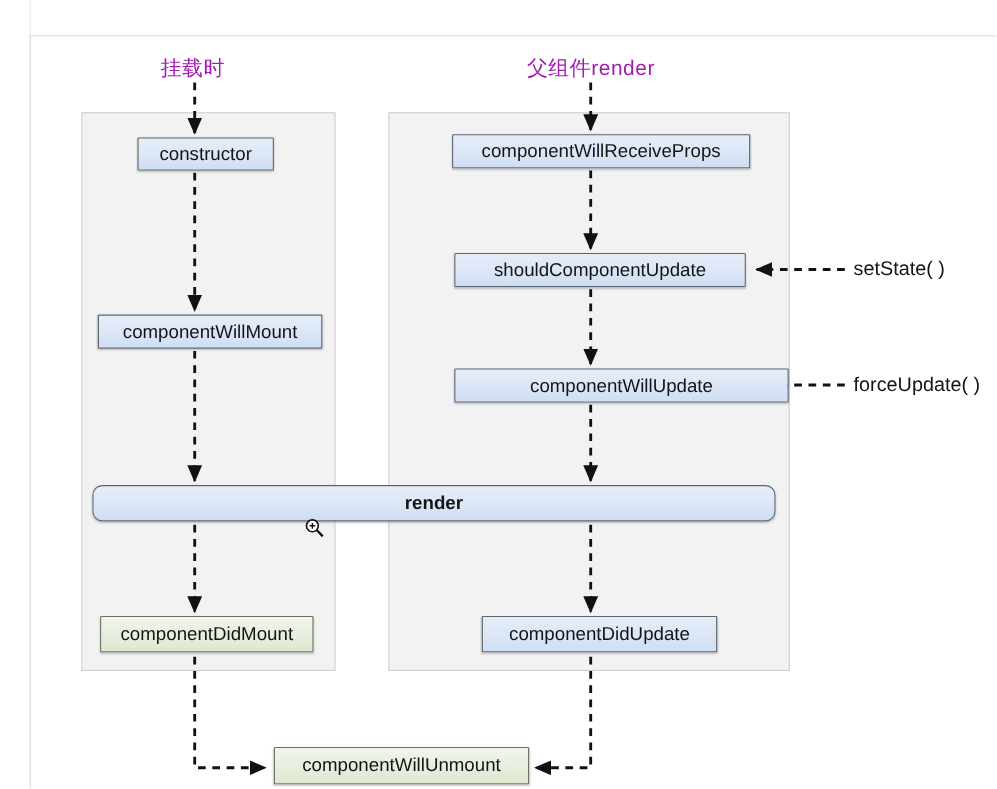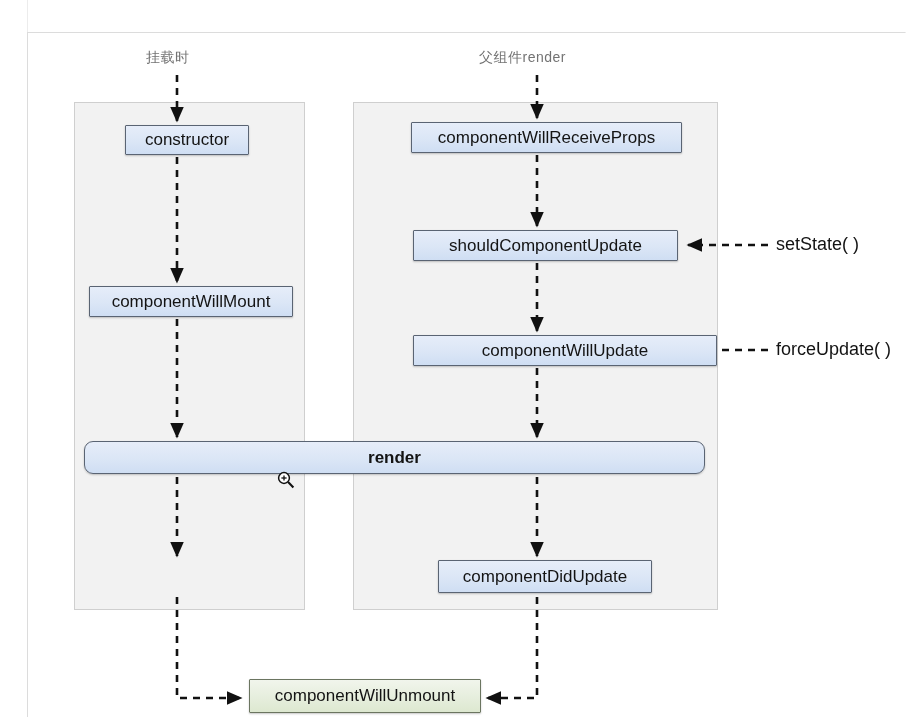--- a/index.html
+++ b/index.html
@@ -51,22 +51,22 @@
     background: #f2f2f2;
     border: 1px solid #cfcfcf;
     box-sizing: border-box;
   }
   #group-mount  { left: 73px;  top: 101px; width: 231px; height: 508px; }
   #group-update { left: 352px; top: 101px; width: 365px; height: 508px; }
 
   
   .phase-label {
     position: absolute;
-    font-size: 14px;
-    color: #737373;
+    font-size: 19px;
+    color: #a21caf;
     white-space: nowrap;
     letter-spacing: 0.5px;
   }
   #label-mount  { left: 145px; top: 48px; }
   #label-update { left: 478px; top: 48px; }
 
   
   .node {
     position: absolute;
     box-sizing: border-box;
@@ -169,20 +169,21 @@
       </g>
     </svg>
 
     <div class="phase-label" id="label-mount" style="left:118px; top:16px;">挂载时</div>
     <div class="phase-label" id="label-update" style="left:451px; top:16px;">父组件render</div>
 
     <div class="node blue" id="n-constructor" style="left:97px; top:92px;">constructor</div>
 
     <div class="node blue" id="n-willmount" style="left:61px; top:253px;">componentWillMount</div>
 
+    <div class="node green" id="n-didmount" style="left:63px; top:527px;">componentDidMount</div>
 
     <div class="node blue" id="n-willreceive" style="left:383px; top:89px;">componentWillReceiveProps</div>
 
     <div class="node blue" id="n-shouldupdate" style="left:385px; top:197px;">shouldComponentUpdate</div>
 
     <div class="node blue" id="n-willupdate" style="left:385px; top:302px;">componentWillUpdate</div>
 
     <div class="node blue wide" id="n-render" style="left:56px; top:408px;">render</div>
 
     <div class="node blue" id="n-didupdate" style="left:410px; top:527px;">componentDidUpdate</div>

